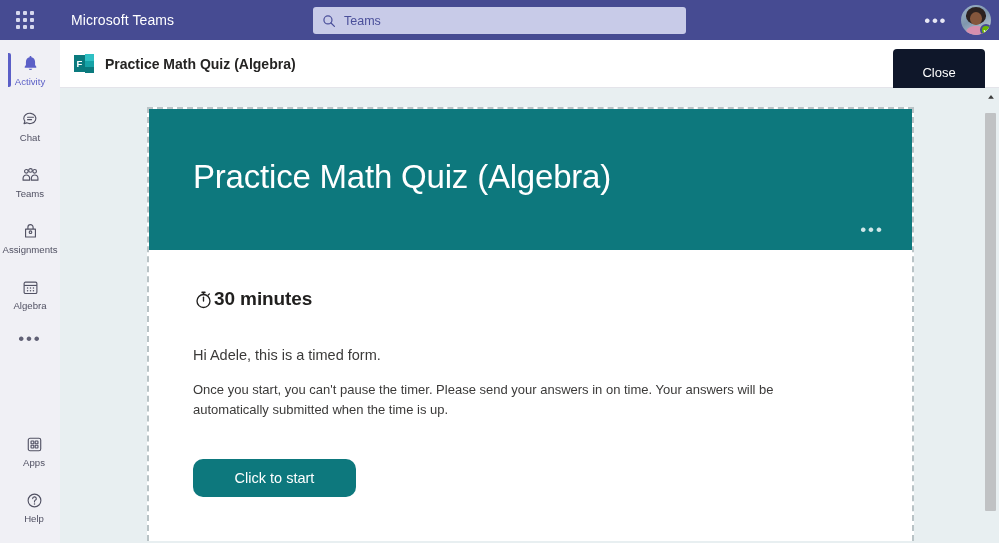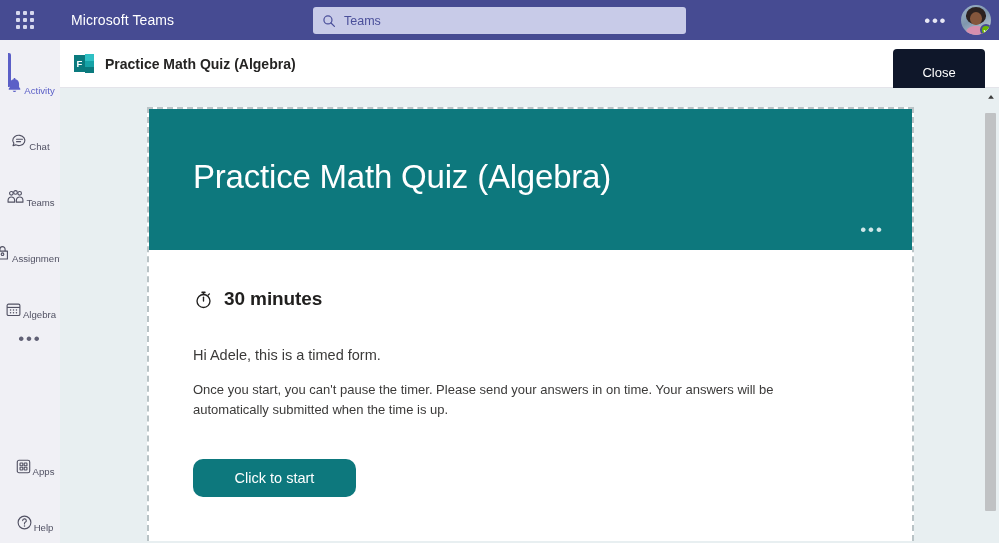--- a/index.html
+++ b/index.html
@@ -71,21 +71,21 @@
   }
   .presence svg { width: 7px; height: 7px; }
 
   
   .rail {
     position: absolute; left: 0; top: 40px; width: 60px; height: 503px;
     background: #f0f0f5; display: flex; flex-direction: column; align-items: center;
   }
   .rail-item {
     position: relative; width: 44px; height: 52px; margin-top: 4px;
-    display: flex; flex-direction: row; align-items: flex-end; justify-content: center;
+    display: flex; flex-direction: column; align-items: center; justify-content: center;
     cursor: pointer; color: #515163;
   }
   .rail-item .ri-ico { height: 21px; display: flex; align-items: center; justify-content: center; }
   .rail-item .ri-lbl { font-size: 9.6px; margin-top: 3px; line-height: 1; }
   .rail-item.active { color: #5b5fc7; }
   .rail-item.active::before {
     content: ""; position: absolute; left: 0; top: 9px;
     width: 3px; height: 34px; background: #5b5fc7; border-radius: 0 2px 2px 0;
   }
   .rail-more {
@@ -139,21 +139,21 @@
   }
   .form-banner h1 {
     color: #ffffff; font-size: 33px; font-weight: 400; line-height: 1.15;
     letter-spacing: -.2px; margin-top: -6px;
   }
   .banner-dots {
     position: absolute; right: 28px; bottom: 12px; color: #cfe7e8;
     font-size: 17px; letter-spacing: 2px; line-height: 1; cursor: pointer;
   }
   .form-body { padding: 38px 44px 0 44px; }
-  .timer-row { display: flex; align-items: flex-end; gap: 10px; }
+  .timer-row { display: flex; align-items: flex-end; }
   .timer-ico { width: 21px; height: 21px; flex: 0 0 auto; }
   .timer-txt { font-size: 19px; color: #201f1e; font-weight: 600; letter-spacing: -.1px; }
   .p1 {
     margin-top: 35px; font-size: 14.5px; color: #3b3a39; line-height: 1.45;
   }
   .p2 {
     margin-top: 14px; font-size: 13px; color: #3b3a39; line-height: 1.5;
     max-width: 640px;
   }
   .start-btn {

